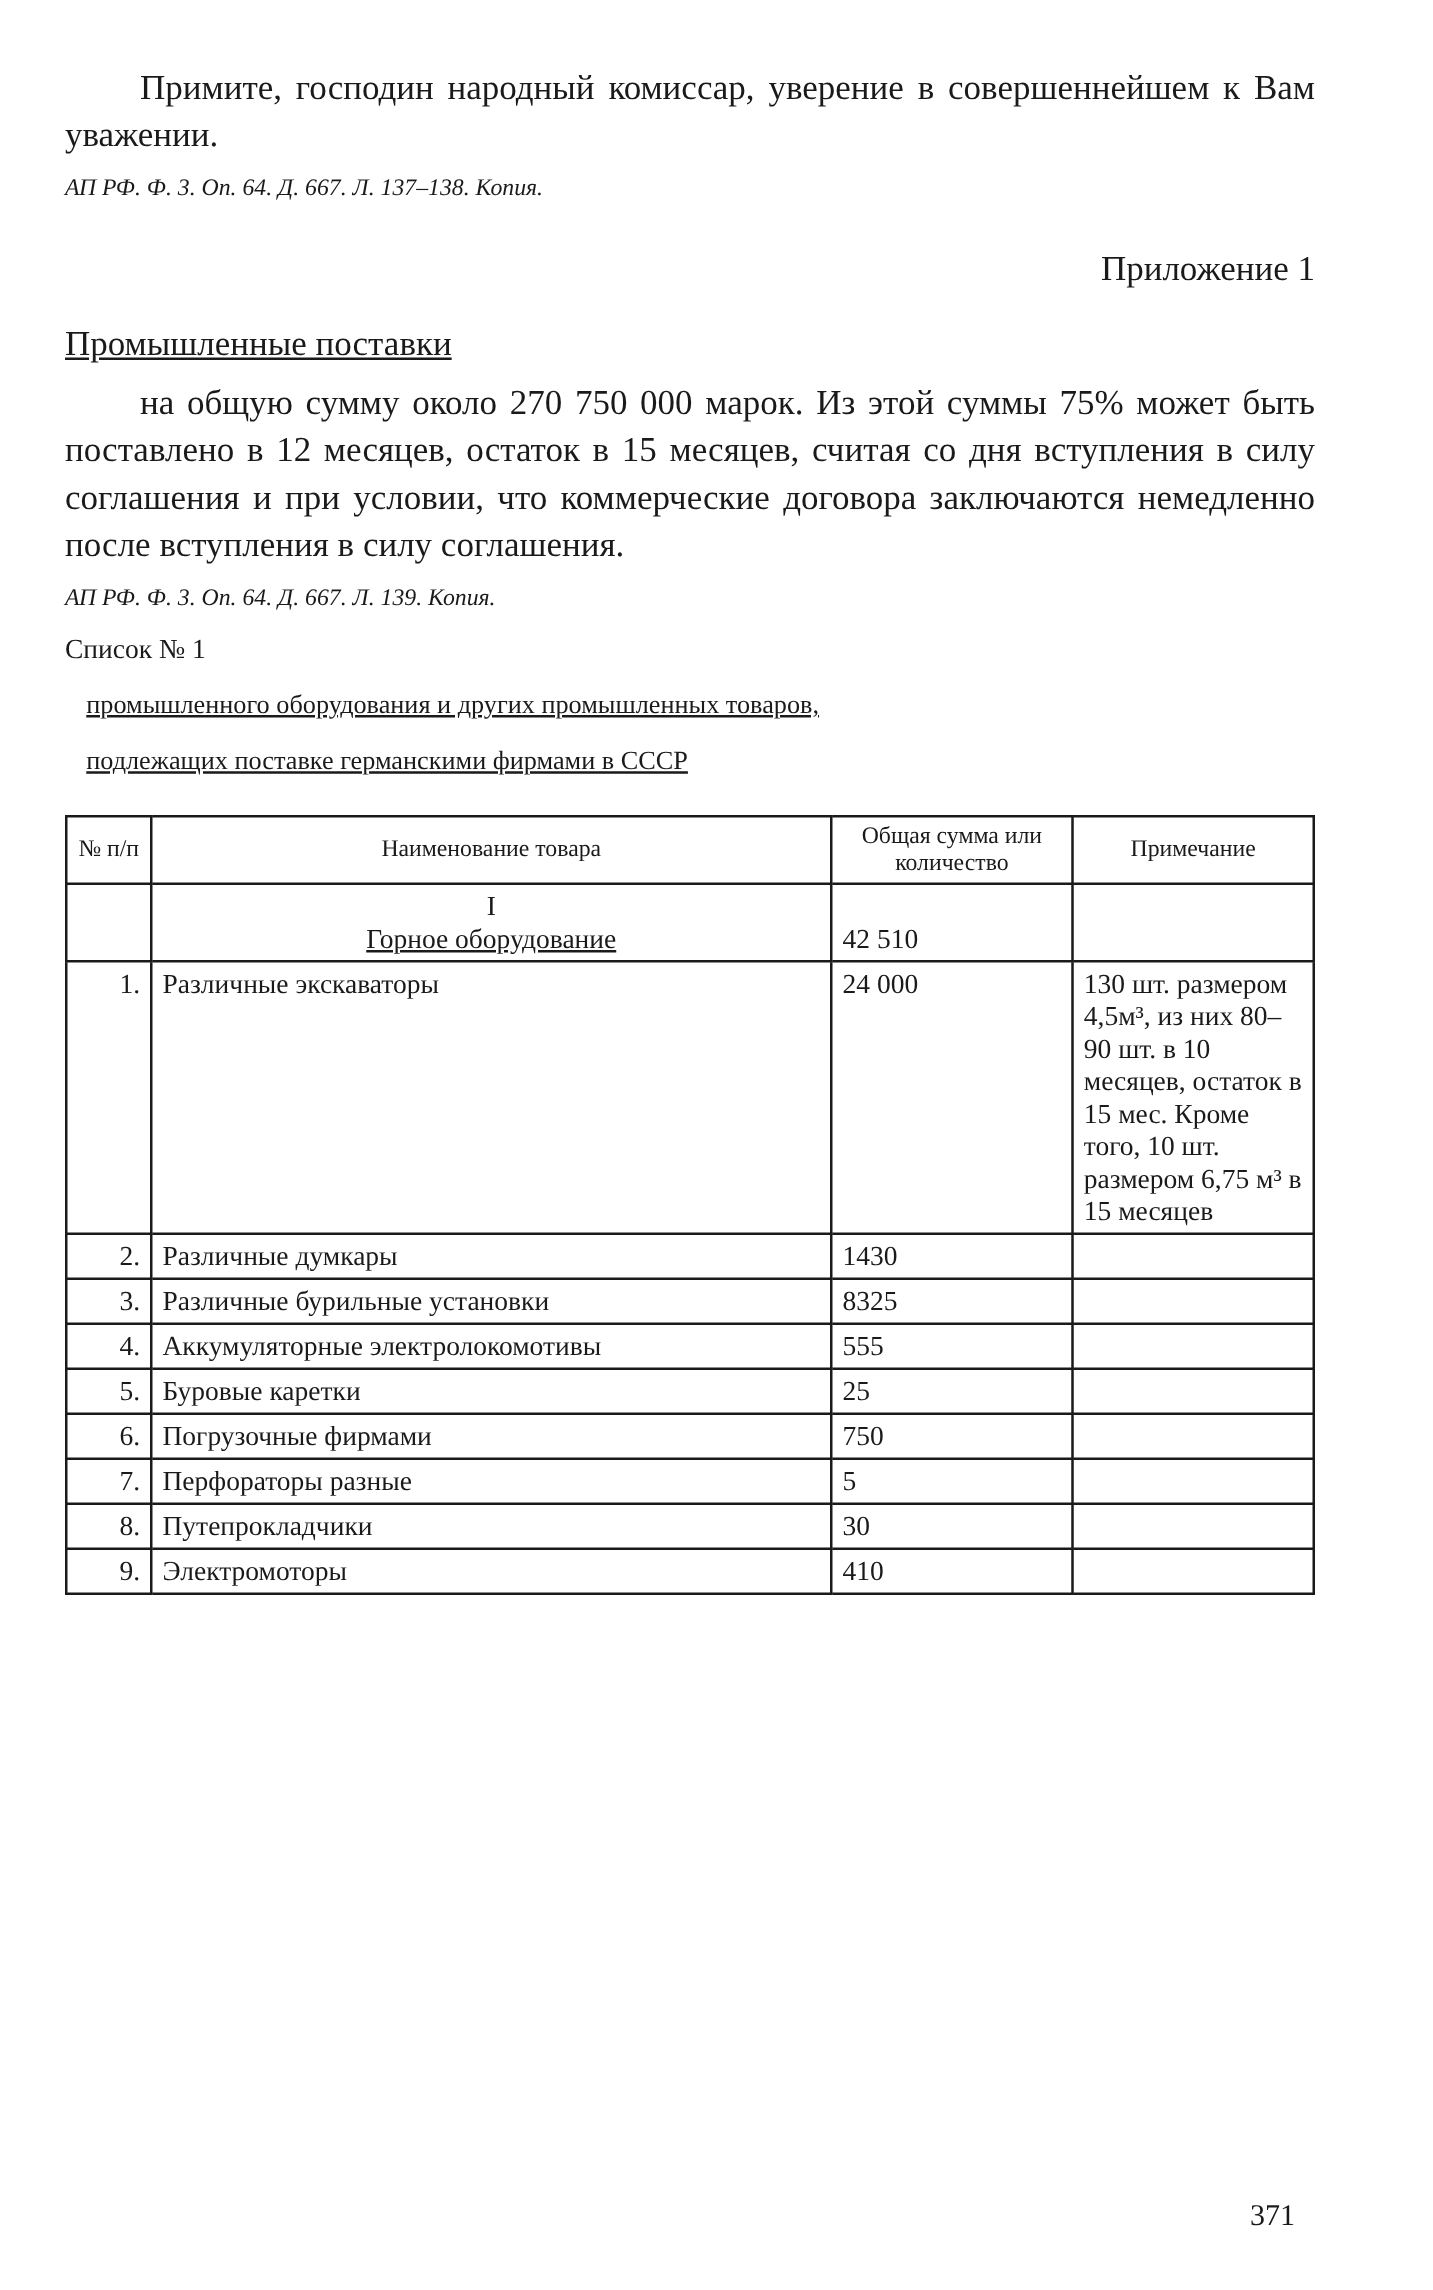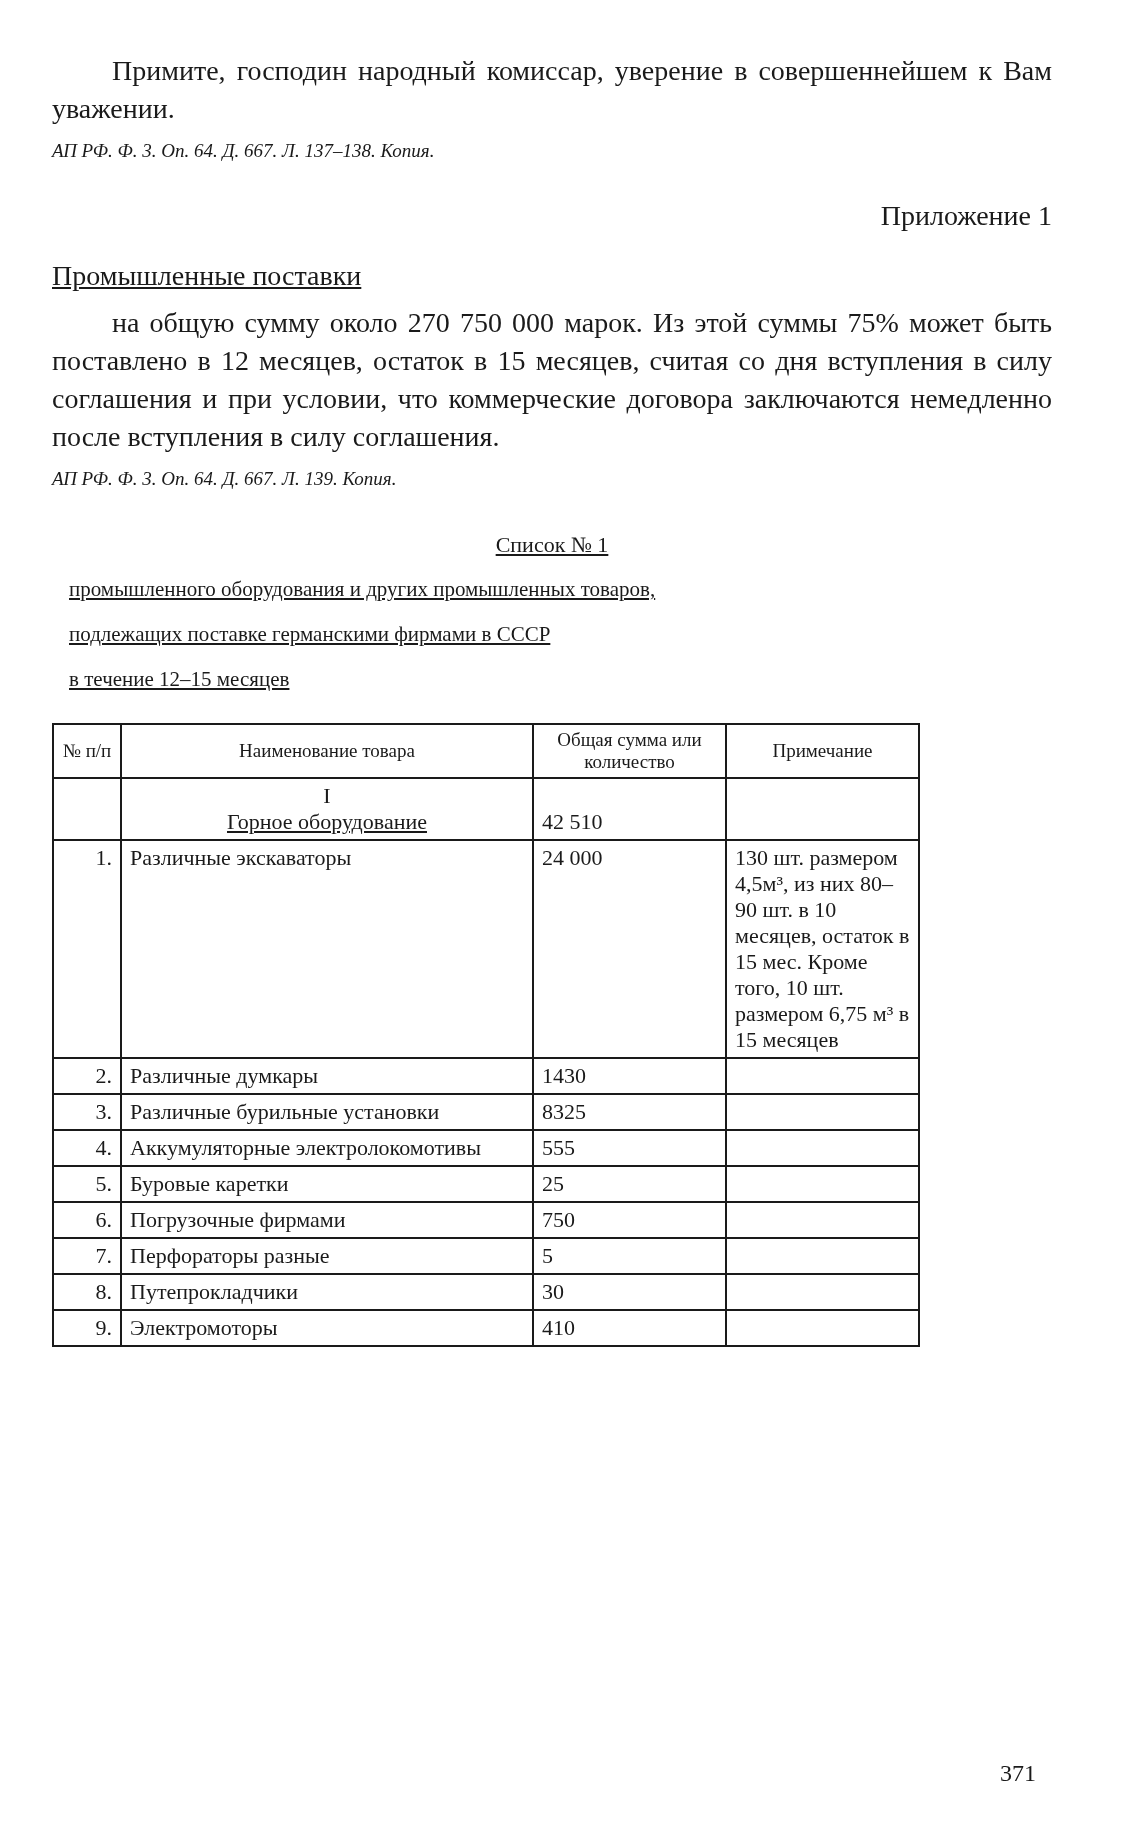--- a/index.html
+++ b/index.html
@@ -6,23 +6,23 @@
   body {
     width: 1146px; height: 1832px; background: #ffffff; color: #1a1a1a;
     font-family: "Liberation Serif", "DejaVu Serif", serif; position: relative; overflow: hidden;
   }
   .page { position: absolute; left: 52px; top: 52px; width: 1000px; }
   .para { font-size: 28px; line-height: 38px; margin: 0; text-align: justify; }
   .indent { text-indent: 60px; }
   .cite { font-style: italic; font-size: 19px; margin: 12px 0 0 0; }
   .appendix { text-align: right; font-size: 28px; margin: 38px 0 0 0; }
   .section-title { text-align: left; font-size: 28px; text-decoration: underline; margin: 28px 0 12px 0; }
-  .list-title { text-align: center; font-size: 22px; text-decoration: underline; margin: 42px 0 6px 0; }
+  .list-title { font-size: 22px; margin: 16px 0 6px 0; }
   .list-sub { text-align: left; font-size: 21px; line-height: 28px; margin: 17px; text-decoration: underline; }
-  table { border-collapse: collapse; margin-top: 30px; width: 868px; font-size: 22px; }
+  table { border-collapse: collapse; margin-top: 30px; width: 1000px; font-size: 22px; }
   td, th { border: 2px solid #1a1a1a; padding: 4px 8px; vertical-align: top; font-weight: normal; }
   th { font-size: 19px; text-align: center; vertical-align: middle; }
   .num { text-align: right; width: 50px; }
   .amount { text-align: left; width: 175px; }
   .note { width: 175px; }
   .page-number { position: absolute; right: 110px; top: 1760px; font-size: 24px; }
 </style>
 </head>
 <body>
 
@@ -31,21 +31,20 @@
   <p class="cite">АП РФ. Ф. 3. Оп. 64. Д. 667. Л. 137–138. Копия.</p>
 
   <p class="appendix">Приложение 1</p>
   <p class="section-title">Промышленные поставки</p>
   <p class="para indent">на общую сумму около 270 750 000 марок. Из этой суммы 75% может быть поставлено в 12 месяцев, остаток в 15 месяцев, считая со дня вступления в силу соглашения и при условии, что коммерческие договора заключаются немедленно после вступления в силу соглашения.</p>
   <p class="cite">АП РФ. Ф. 3. Оп. 64. Д. 667. Л. 139. Копия.</p>
 
   <p class="list-title">Список № 1</p>
   <p class="list-sub">промышленного оборудования и других промышленных товаров,</p>
   <p class="list-sub">подлежащих поставке германскими фирмами в СССР</p>
-  <p class="list-sub">в течение 12–15 месяцев</p>
 
   <table>
     <thead>
       <tr>
         <th>№ п/п</th>
         <th>Наименование товара</th>
         <th>Общая сумма или количество</th>
         <th>Примечание</th>
       </tr>
     </thead>

